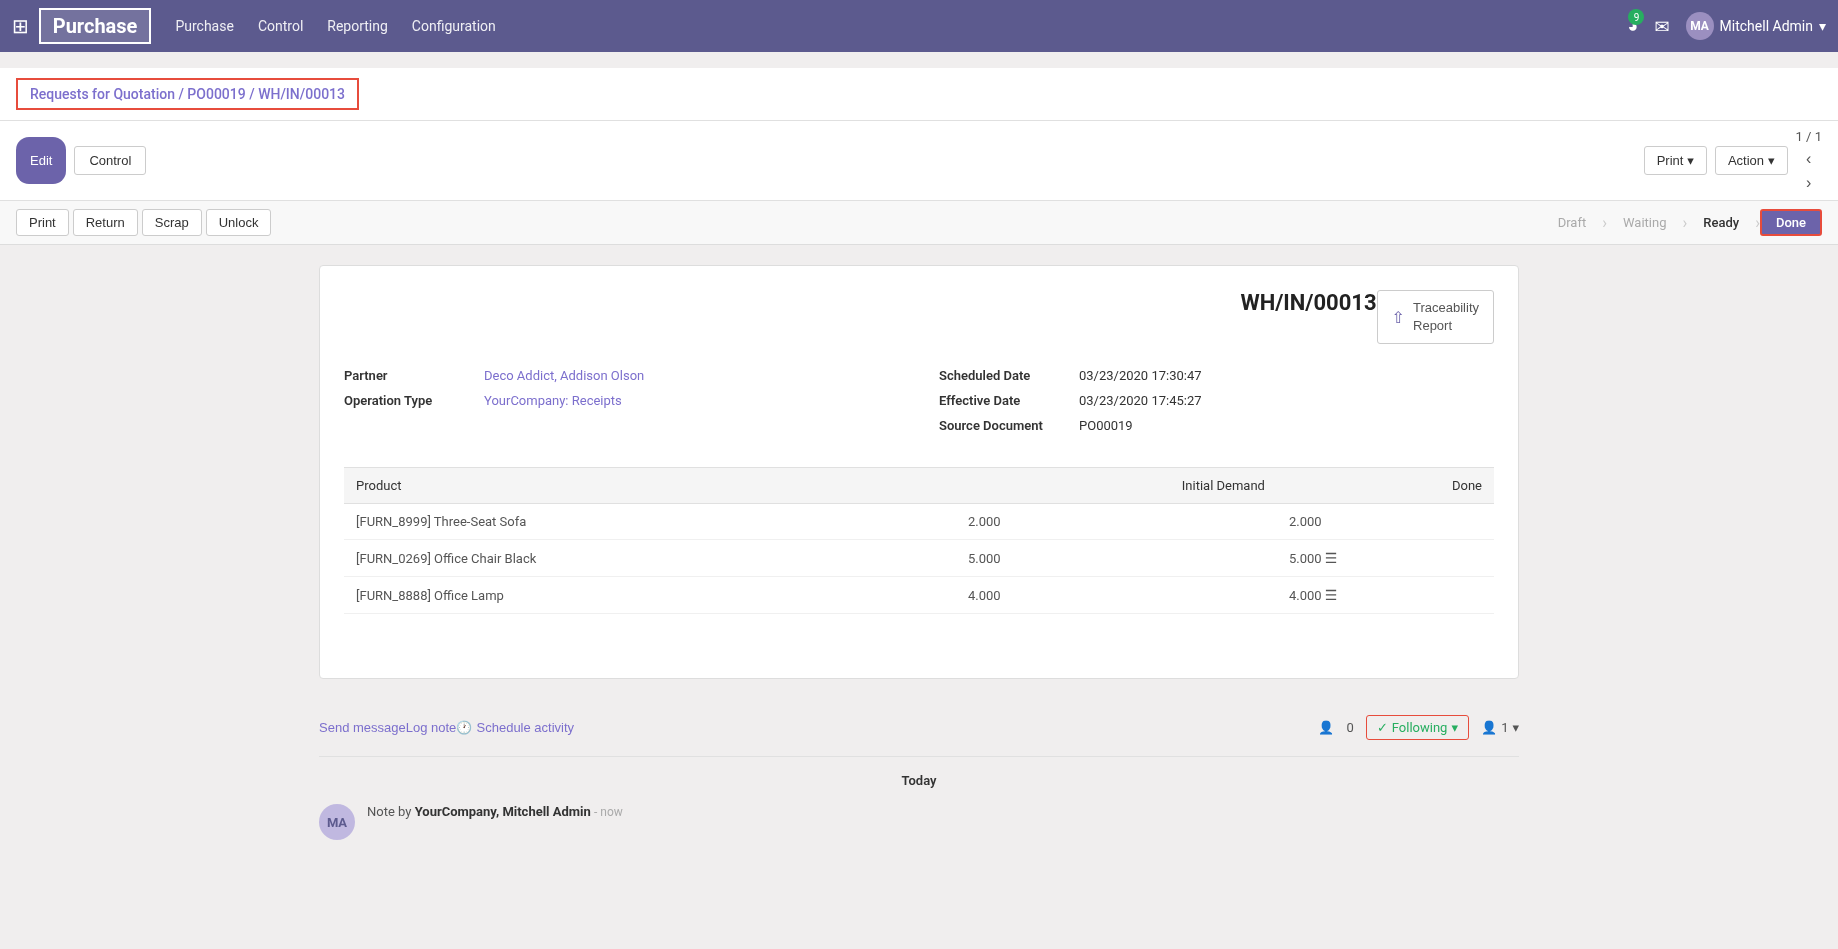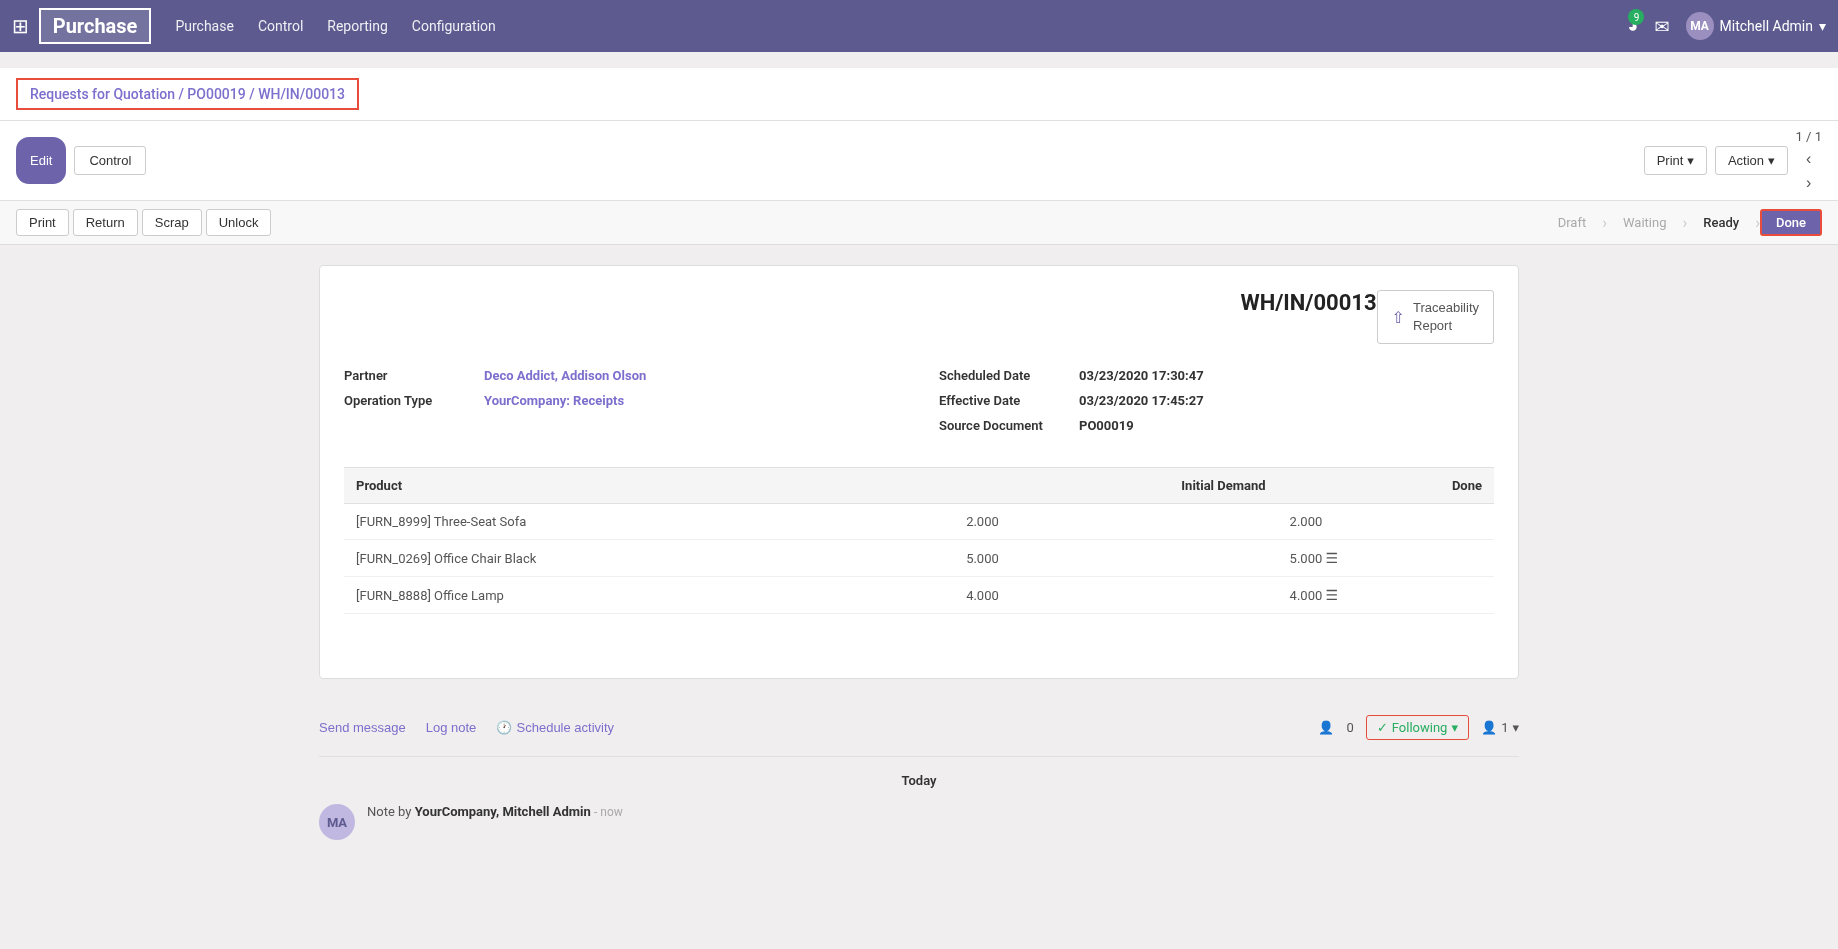--- a/index.html
+++ b/index.html
@@ -261,21 +261,20 @@
     }
     .field-label {
       font-weight: 600;
       color: #333;
       min-width: 140px;
       font-size: 13px;
     }
     .field-value {
       color: #7c6fcd;
       font-size: 13px;
-      font-weight: bold;
     }
     .field-value.plain {
       color: #333;
     }
 
     
     .tabs {
       border-bottom: 1px solid #ddd;
       display: flex;
       margin-bottom: 0;
@@ -299,21 +298,21 @@
       border-collapse: collapse;
       margin-top: 0;
     }
     .data-table thead tr {
       background: #f5f5f5;
     }
     .data-table th {
       padding: 10px 12px;
       text-align: left;
       font-size: 13px;
-      font-weight: 700;
+      font-weight: 400;
       color: #333;
       border-top: 1px solid #e0e0e0;
       border-bottom: 1px solid #e0e0e0;
     }
     .data-table th.right { text-align: right; }
     .data-table td {
       padding: 10px 12px;
       font-size: 13px;
       color: #555;
       border-bottom: 1px solid #f0f0f0;
@@ -326,21 +325,20 @@
     }
 
     
     .messaging-footer {
       max-width: 1200px;
       margin: 20px auto 0;
       padding: 16px 0;
     }
     .msg-actions {
       display: flex;
-      gap: 20px;
       align-items: center;
       margin-bottom: 16px;
     }
     .msg-btn {
       background: none;
       border: none;
       color: #7c6fcd;
       cursor: pointer;
       font-size: 13px;
     }

